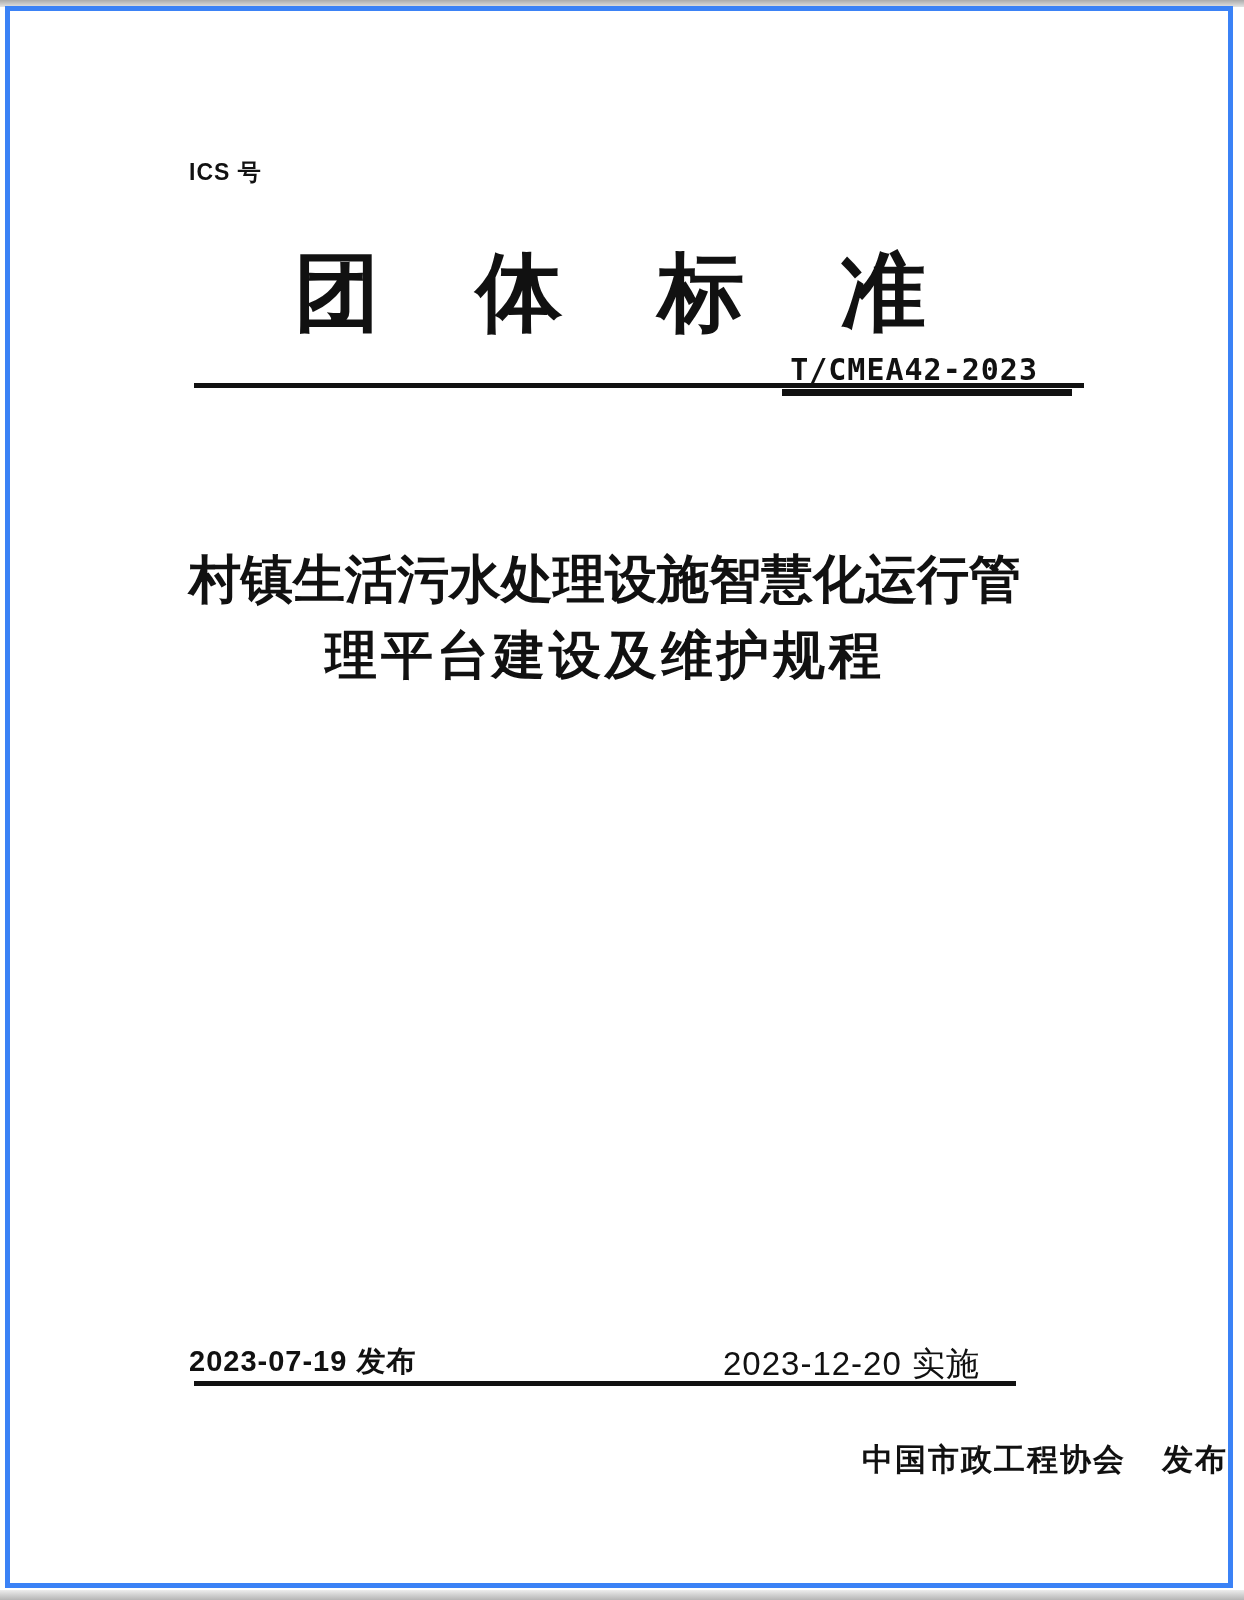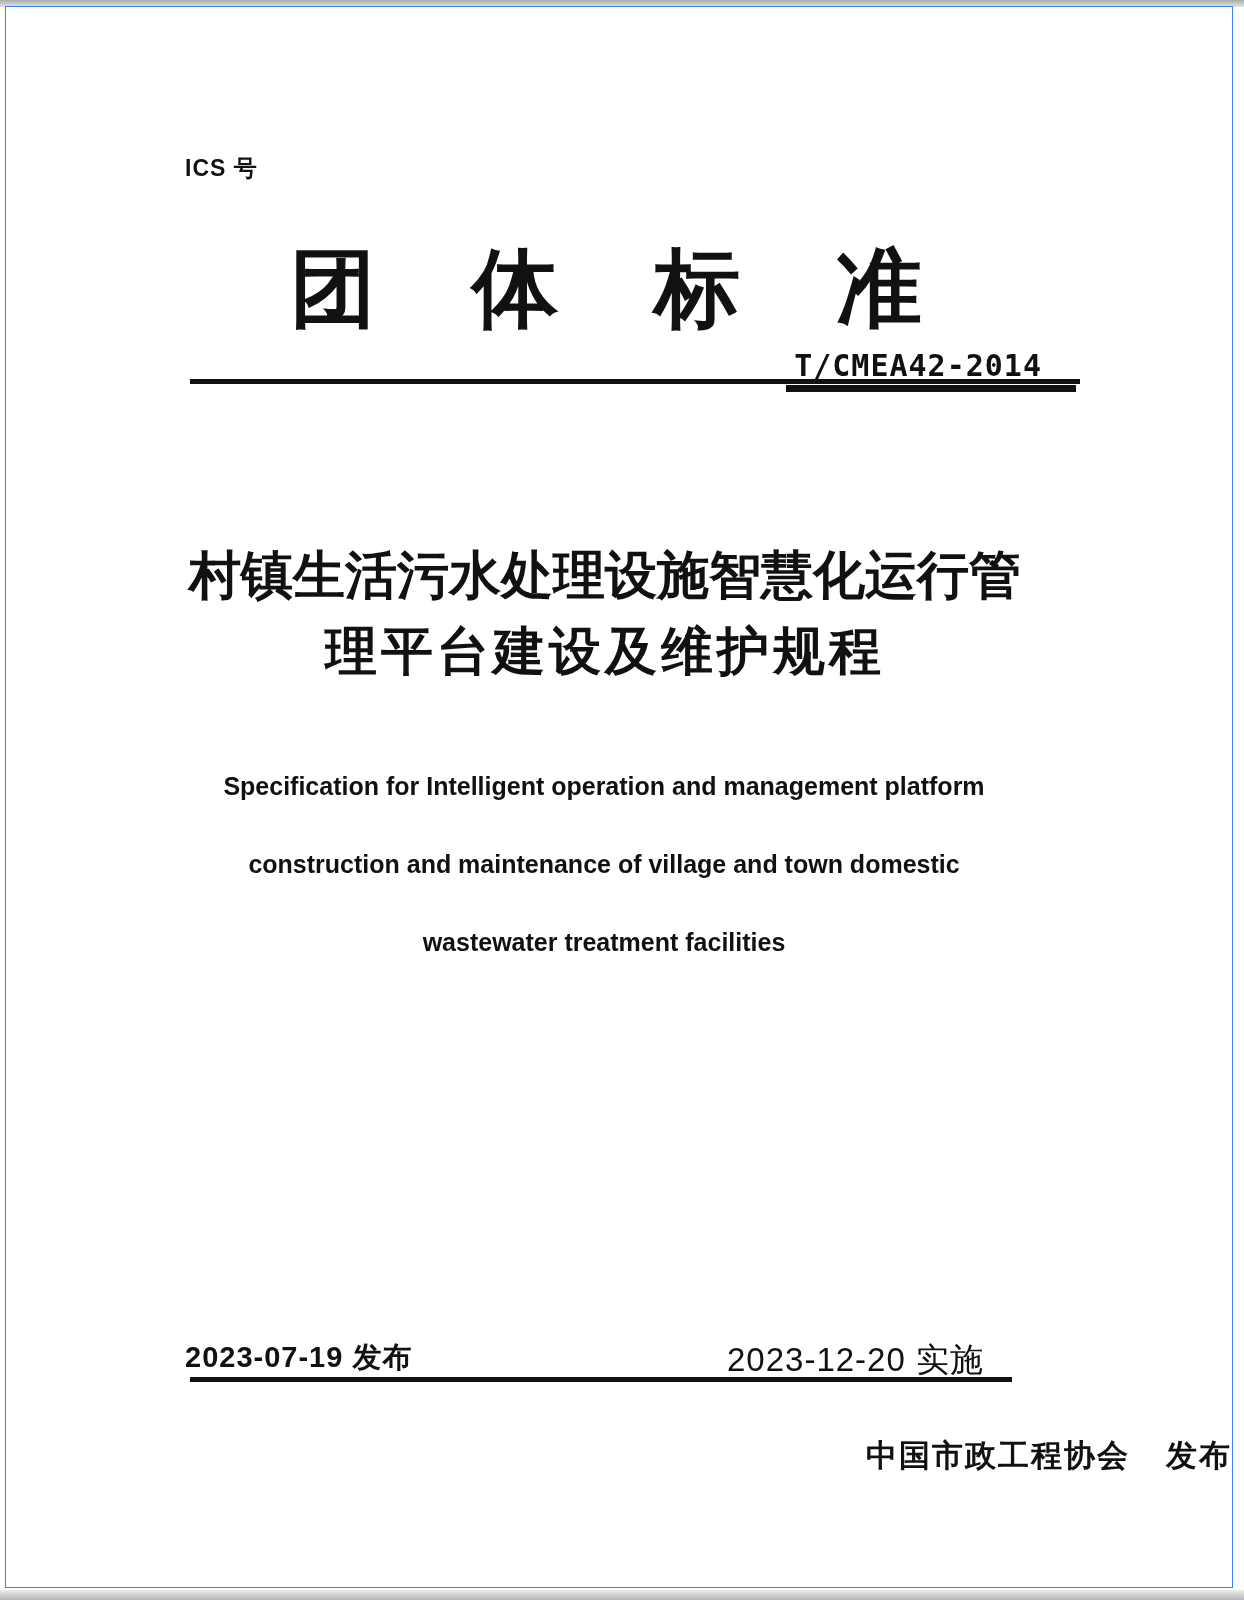--- a/index.html
+++ b/index.html
@@ -14,21 +14,21 @@
   .edge-top{
     position:absolute;left:0;top:0;right:0;height:7px;
     background:linear-gradient(#ababab,#e3e3e3);
   }
   .edge-bottom{
     position:absolute;left:0;bottom:0;right:0;height:10px;
     background:linear-gradient(#ededed,#b5b5b5);
   }
   .page{
     position:absolute;left:5px;top:6px;width:1228px;height:1582px;
-    background:#ffffff;border:1px solid #3b82f6;
+    background:#ffffff;border:5px solid #3b82f6;
     box-sizing:border-box;
   }
   .abs{position:absolute;}
   .ics{
     left:179px;top:146px;
     font-size:23px;font-weight:bold;letter-spacing:1px;
   }
   .doc-type{
     left:284px;top:238px;width:632px;
     display:flex;justify-content:space-between;
@@ -83,34 +83,29 @@
 
     <div class="abs ics">ICS 号</div>
 
     <div class="abs doc-type">
       <span>团</span>
       <span>体</span>
       <span>标</span>
       <span>准</span>
     </div>
 
-    <div class="abs std-number">T/CMEA42-2014</div>
+    <div class="abs std-number">T/CMEA42-2023</div>
 
     <div class="abs rule-top"></div>
 
     <div class="abs title-cn">
       <div class="line1">村镇生活污水处理设施智慧化运行管</div>
       <div class="line2">理平台建设及维护规程</div>
     </div>
 
-    <div class="abs title-en">
-      <div>Specification for Intelligent operation and management platform</div>
-      <div>construction and maintenance of village and town domestic</div>
-      <div>wastewater treatment facilities</div>
-    </div>
 
     <div class="abs date-issue">2023-07-19 发布</div>
 
     <div class="abs date-impl">2023-12-20 实施</div>
 
     <div class="abs rule-bottom"></div>
 
     <div class="abs publisher">
       <span>中国市政工程协会</span><span class="gap"></span><span>发布</span>
     </div>

